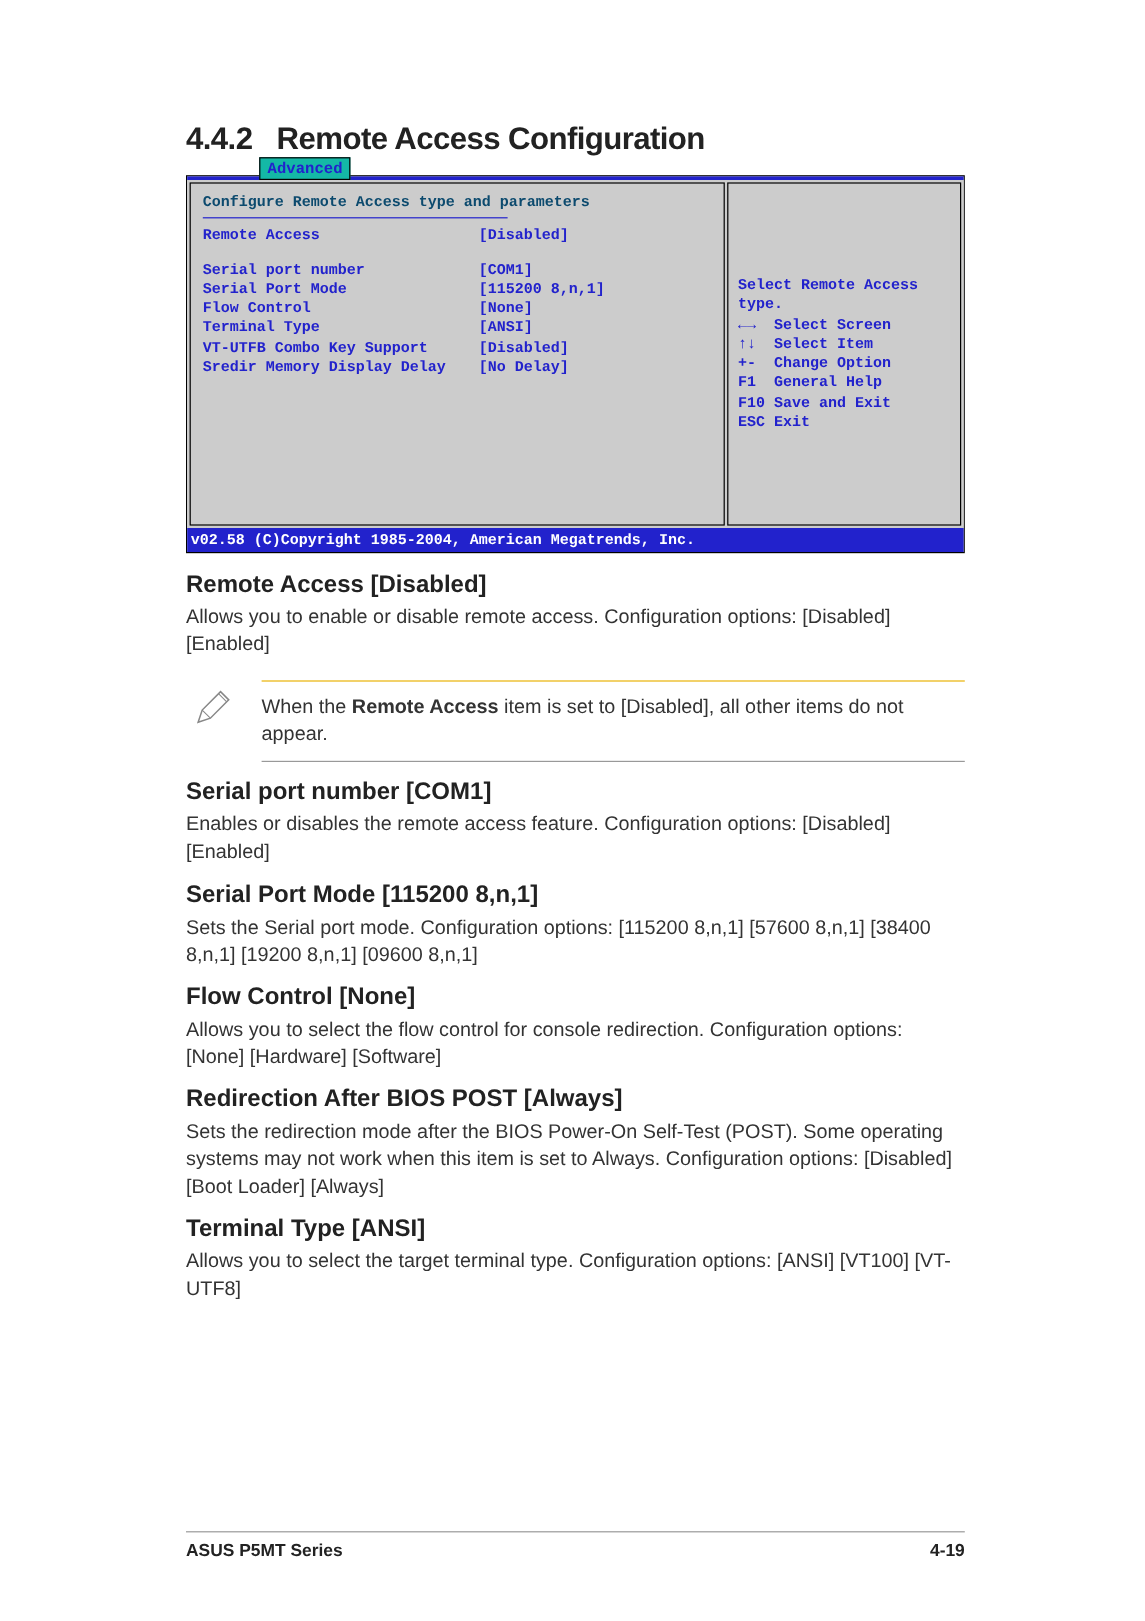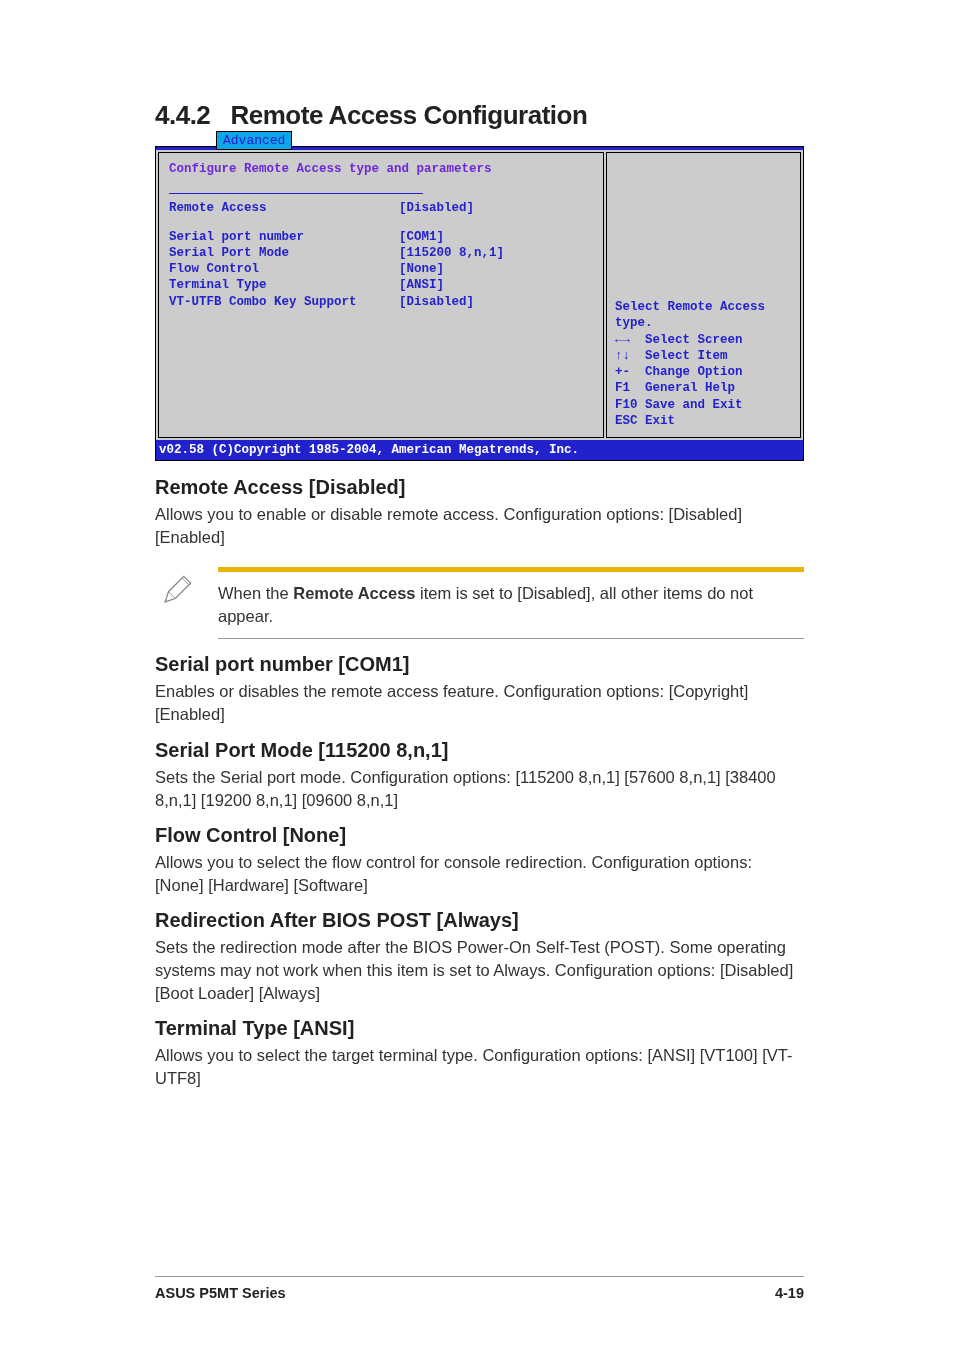--- a/index.html
+++ b/index.html
@@ -36,26 +36,26 @@
       font-size: 13px;
       padding: 3px 0 0 60px;
       position: relative;
     }
     .bios-util-title {
       text-align: center;
       width: 100%;
       padding-bottom: 2px;
     }
     .bios-tab {
-      background: #0ea5e9;
+      background: #14b8a6;
       color: #2222cc;
       border: 1px solid #000;
       padding: 1px 6px;
       font-family: 'Courier New', monospace;
-      font-weight: normal;
+      font-weight: bold;
       font-size: 13px;
       position: absolute;
       left: 60px;
       bottom: 0;
     }
     .bios-body {
       display: flex;
       background: #ccc;
       min-height: 290px;
     }
@@ -64,22 +64,22 @@
       border: 1px solid #000;
       margin: 2px;
       padding: 8px 10px;
       font-family: 'Courier New', monospace;
       font-weight: bold;
       color: #2222cc;
       font-size: 12.5px;
       line-height: 1.3;
     }
     .bios-left .subtitle {
-      color: #6d28d9;
-      margin-bottom: 16px;
+      color: #0c4a6e;
+      margin-bottom: 4px;
     }
     .bios-left hr {
       border: none;
       border-top: 1px solid #2222cc;
       margin-bottom: 6px;
       width: 60%;
     }
     .bios-row {
       display: flex;
       white-space: pre;
@@ -92,21 +92,21 @@
       border: 1px solid #000;
       margin: 2px 2px 2px 0;
       padding: 8px;
       font-family: 'Courier New', monospace;
       font-weight: bold;
       color: #2222cc;
       font-size: 12.5px;
       line-height: 1.3;
       display: flex;
       flex-direction: column;
-      justify-content: flex-end;
+      justify-content: center;
     }
     .bios-help-bottom .help-row {
       display: flex;
       white-space: pre;
     }
     .bios-help-bottom .hk {
       width: 30px;
     }
     .bios-footer {
       background: #2222cc;
@@ -135,21 +135,21 @@
       align-items: flex-start;
       margin: 18px 0 14px 5px;
     }
     .note-icon {
       width: 40px;
       flex-shrink: 0;
       color: #888;
       margin-top: 6px;
     }
     .note-text {
-      border-top: 5px solid #eab308;
+      border-top: 1px solid #eab308;
       border-bottom: 1px solid #999;
       padding: 10px 0;
       font-size: 16.5px;
       line-height: 1.4;
       flex: 1;
       margin-left: 18px;
     }
     .page-footer {
       position: absolute;
       bottom: 50px;
@@ -201,20 +201,24 @@
         <span class="label">Flow Control</span>
         <span>[None]</span>
       </div>
       <div class="bios-row">
         <span class="label">Terminal Type</span>
         <span>[ANSI]</span>
       </div>
       <div class="bios-row">
         <span class="label">VT-UTFB Combo Key Support</span>
         <span>[Disabled]</span>
+      </div>
+      <div class="bios-row">
+        <span class="label">Sredir Memory Display Delay</span>
+        <span>[No Delay]</span>
       </div>
     </div>
     <div class="bios-right">
       <div>Select Remote Access type.</div>
       <div class="bios-help-bottom">
         <div class="help-row"><span class="hk arrow-lr">←→</span><span>Select Screen</span></div>
         <div class="help-row"><span class="hk arrow-ud">↑↓</span><span>Select Item</span></div>
         <div class="help-row"><span class="hk">+-</span><span>Change Option</span></div>
         <div class="help-row"><span class="hk">F1</span><span>General Help</span></div>
         <div class="help-row"><span class="hk">F10</span><span>Save and Exit</span></div>
@@ -235,21 +239,21 @@
       <line x1="10" y1="22" x2="18" y2="30" stroke="#888" stroke-width="1"></line>
       <line x1="26" y1="6" x2="34" y2="14" stroke="#888" stroke-width="1"></line>
     </svg>
   </div>
   <div class="note-text">
     <span>When the </span><b>Remote Access</b><span> item is set to [Disabled], all other items do not appear.</span>
   </div>
 </div>
 
 <h3 class="sub-h3">Serial port number [COM1]</h3>
-<p class="body-text">Enables or disables the remote access feature. Configuration options: [Copyright] [Enabled]</p>
+<p class="body-text">Enables or disables the remote access feature. Configuration options: [Disabled] [Enabled]</p>
 
 <h3 class="sub-h3">Serial Port Mode [115200 8,n,1]</h3>
 <p class="body-text">Sets the Serial port mode. Configuration options: [115200 8,n,1] [57600 8,n,1] [38400 8,n,1] [19200 8,n,1] [09600 8,n,1]</p>
 
 <h3 class="sub-h3">Flow Control [None]</h3>
 <p class="body-text">Allows you to select the flow control for console redirection. Configuration options: [None] [Hardware] [Software]</p>
 
 <h3 class="sub-h3">Redirection After BIOS POST [Always]</h3>
 <p class="body-text">Sets the redirection mode after the BIOS Power-On Self-Test (POST). Some operating systems may not work when this item is set to Always. Configuration options: [Disabled] [Boot Loader] [Always]</p>
 

